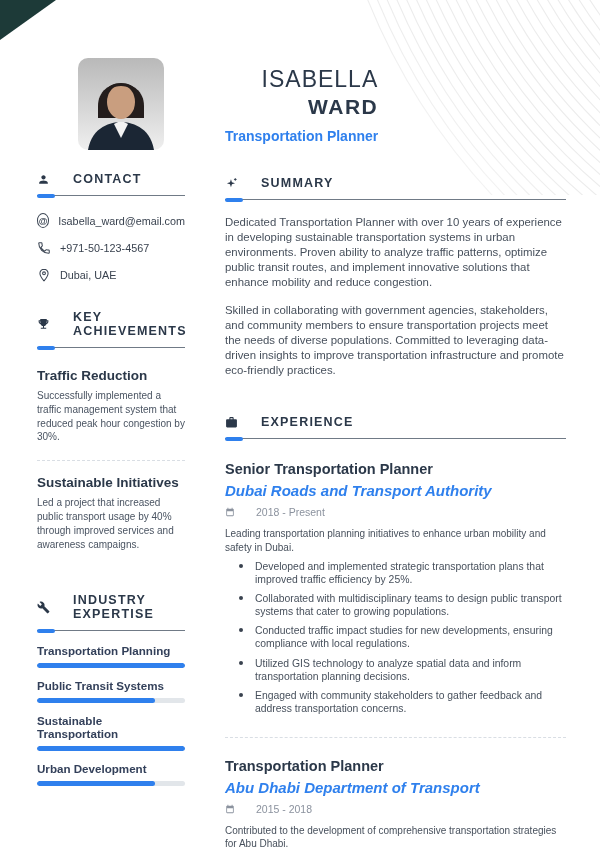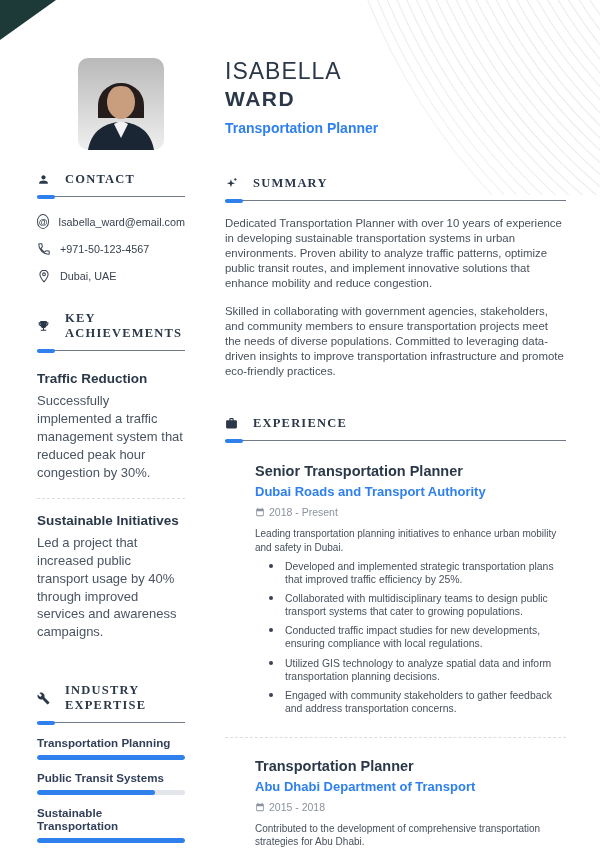--- a/index.html
+++ b/index.html
@@ -12,63 +12,63 @@
     clip-path:polygon(0 0,100% 0,0 100%); }
   .waves { position:absolute; right:0; top:0; width:400px; height:195px; pointer-events:none; }
   .waves-fade { position:absolute; right:0; top:0; width:400px; height:195px;
     background:linear-gradient(225deg, rgba(255,255,255,0) 35%, #fff 78%); pointer-events:none; }
 
   
   .photo { position:absolute; left:78px; top:58px; width:86px; height:92px;
     border-radius:10px; overflow:hidden; }
 
   
-  .name-block { position:absolute; left:225px; top:58px; }
+  .name-block { position:absolute; left:225px; top:66px;text-align:right; }
   .first-name { font-size:23px; font-weight:500; letter-spacing:1px; color:#2b3849; }
   .last-name  { font-size:21px; font-weight:800; letter-spacing:1.5px; color:#2b3849; margin-top:2px; }
   .job-title  { font-size:14px; font-weight:700; margin-top:9px; }
 
   
   .sidebar { position:absolute; left:37px; top:172px; width:148px; }
   .main    { position:absolute; left:225px; top:176px; width:341px; }
 
   
-  .sec-head { display:flex; align-items:center; gap:15px; color:#2b3849;font-family:Liberation Serif, serif; }
+  .sec-head { display:flex; align-items:center; gap:23px; color:#2b3849; }
   .sec-head .ttl { font-size:12.5px; font-weight:700; letter-spacing:1.2px; }
   .sec-head svg { flex:0 0 auto; }
   .sec-rule { position:relative; height:4px; margin-top:8px; }
   .sec-rule .line { position:absolute; left:0; right:0; top:1px; height:1px; background:#707a86; }
   .sec-rule .seg  { position:absolute; left:0; top:0; width:18px; height:4px; border-radius:2px; }
 
   
   .contact-items { margin-top:15px; }
   .contact-item { display:flex; align-items:center; gap:9px; margin-bottom:13px; color:#3c4654; }
   .at-circle { width:15px; height:15px; border:1.2px solid #3c4654; border-radius:50%;
     display:flex; align-items:center; justify-content:center; font-size:9px; font-weight:600; }
   .contact-item .val { font-size:10.8px; color:#39424f; }
 
   
   .ach-block { margin-top:18px; }
   .ach-title { font-size:13.5px; font-weight:700; color:#2b3849; }
-  .ach-text { font-size:13px; line-height:1.38; color:#4a5462; margin-top:6px; }
+  .ach-text { font-size:10px; line-height:1.38; color:#4a5462; margin-top:6px; }
   .dotted { border-top:1px dashed #d9dee4; margin:16px 0 14px 0; }
 
   
   .skill { margin-top:11px; }
   .skill-label { font-size:11.6px; font-weight:700; color:#33405a; }
   .skill-track { margin-top:6px; height:5px; border-radius:3px; background:#e2e6ea; overflow:hidden; }
   .skill-fill { height:100%; border-radius:3px; }
 
   
   .summary-p { font-size:11.4px; line-height:1.32; color:#47505c; margin-top:13px; }
   .exp-section { margin-top:37px; }
-  .job { margin-top:20px;margin-left:30px; }
+  .job { margin-top:20px; }
   .job-name { font-size:14.5px; font-weight:700; color:#2b3849; }
-  .job-company { font-size:13px; font-weight:700; margin-top:5px; }
-  .job-dates { display:flex; align-items:center; gap:4px; margin-top:7px; color:#8b929e; font-size:10.5px; }
+  .job-company { font-size:15px; font-weight:700; margin-top:5px;font-style:italic; }
+  .job-dates { display:flex; align-items:center; gap:21px; margin-top:7px; color:#8b929e; font-size:10.5px; }
   .job-desc { font-size:10px; line-height:1.32; color:#47505c; margin-top:9px; }
   .job-bullets { margin-top:6px; }
   .bullet { display:flex; gap:12px; margin-top:6px; padding-left:14px; }
   .dot { flex:0 0 4px; width:4px; height:4px; border-radius:50%; background:#39424f; margin-top:4px; }
   .bullet .btxt { font-size:10.4px; line-height:1.26; color:#47505c; }
 </style>
 </head>
 <body>
 
 <div class="page">

